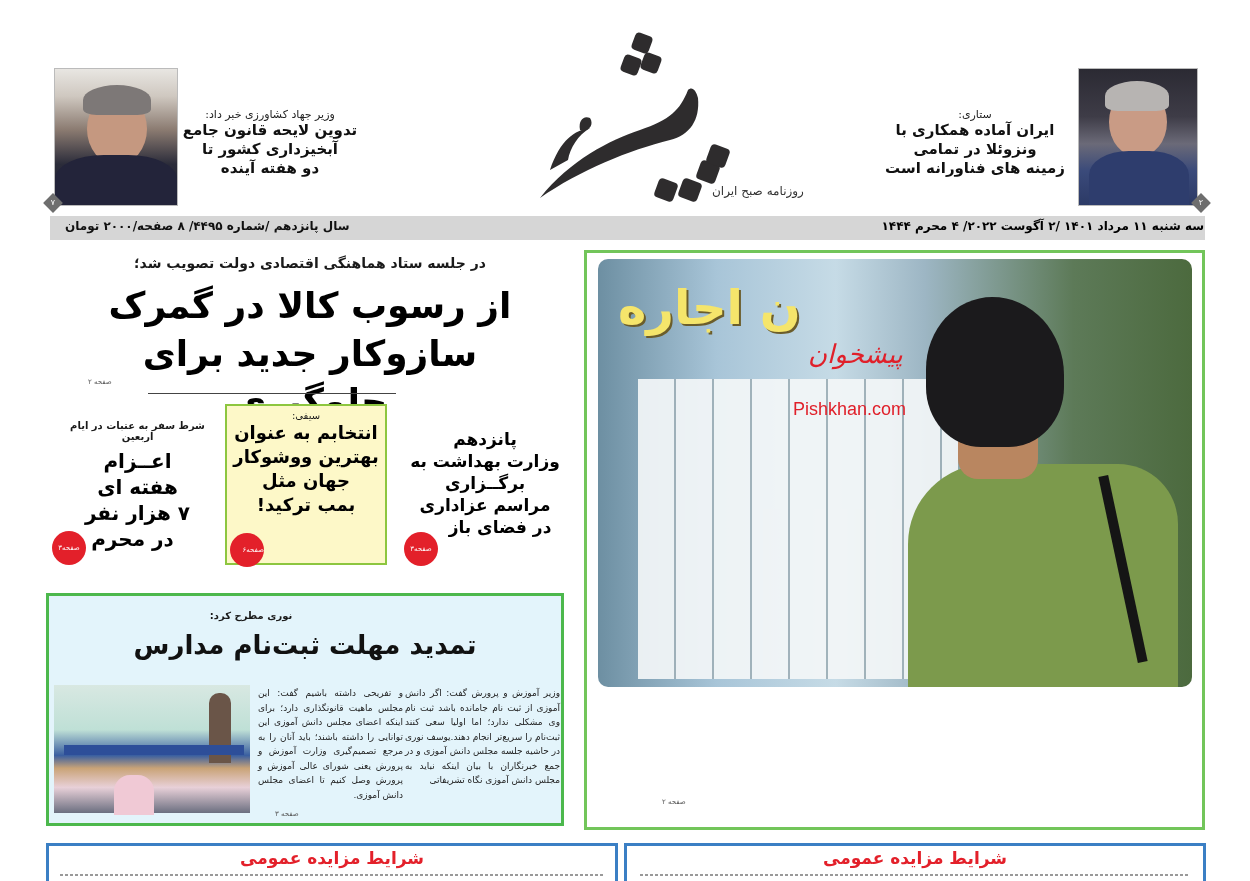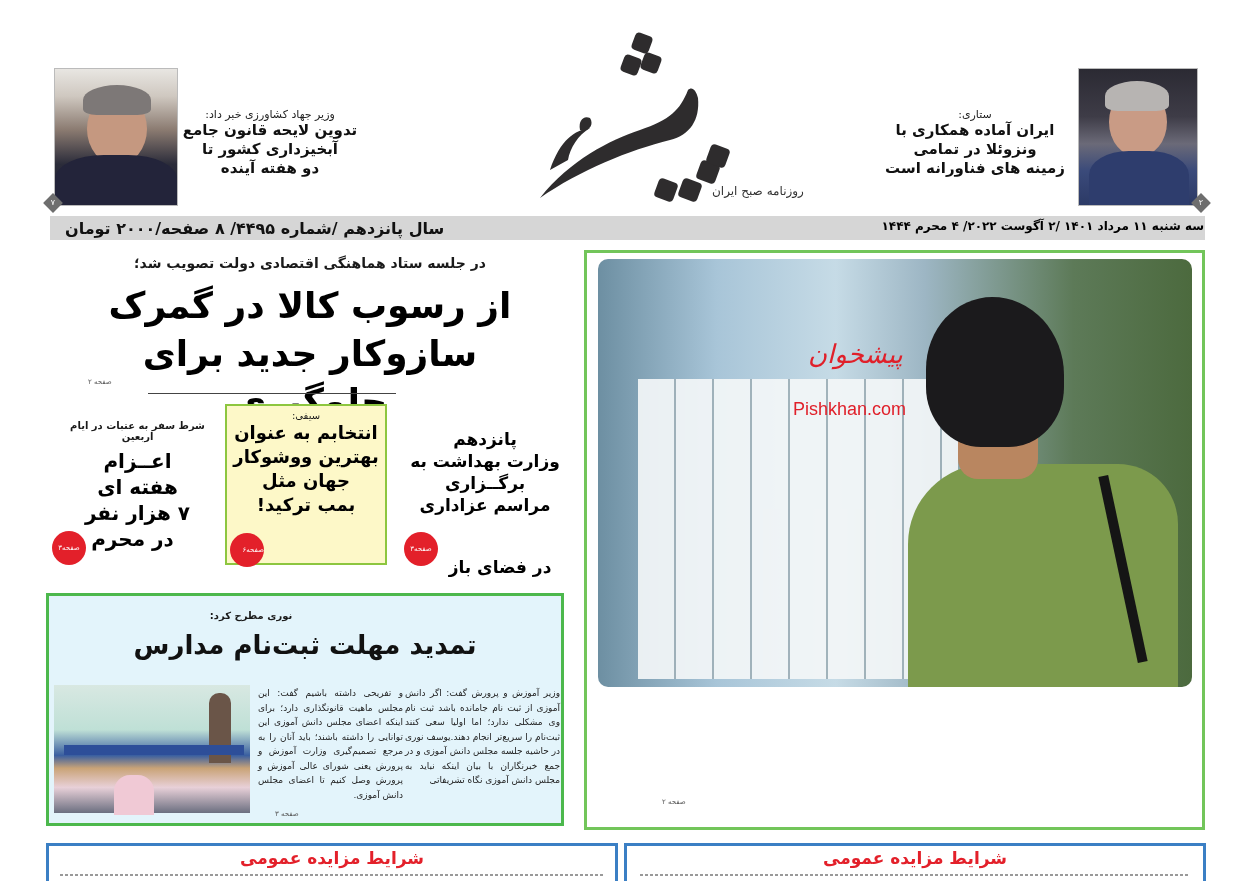--- a/index.html
+++ b/index.html
@@ -35,21 +35,21 @@
   }
   .num-badge span { display:block; transform:rotate(-45deg); }
 
   .side-story { direction:rtl; text-align:center; }
   .kicker-sm { font-size:11px; color:#222; }
   .side-title { font-size:15px; font-weight:bold; line-height:19px; color:#111; }
 
   
   .infobar { left:50px; top:216px; width:1155px; height:24px; background:#d6d6d6; }
   .info-right { right:46px; top:219px; font-size:12px; font-weight:bold; direction:rtl; color:#000000; }
-  .info-left { left:65px; top:219px; font-size:16px; font-weight:bold; direction:rtl; color:#111; }
+  .info-left { left:65px; top:219px; font-size:12px; font-weight:bold; direction:rtl; color:#111; }
 
   
   .lead-kicker { left:60px; top:255px; width:500px; font-size:14px; font-weight:bold; }
   .lead-title { left:60px; top:282px; width:500px; font-size:36px; font-weight:bold; line-height:48px; color:#000; }
   .page-ref { font-size:7px; color:#555; direction:rtl; }
   .lead-rule { left:148px; top:393px; width:248px; height:1px; background:#444; }
 
   
   .mini-kicker { font-size:10px; font-weight:bold; }
   .mini-title { font-size:20px; font-weight:bold; line-height:26px; color:#000; }
@@ -168,38 +168,39 @@
   <div class="mini-title" style="font-size:18px;line-height:24px;">جهان مثل</div>
   <div class="mini-title" style="font-size:18px;line-height:24px;">بمب ترکید!</div>
 </div>
 <div class="red-dot" style="left:230px;top:533px;text-align:right;">صفحه۶</div>
 
 <div class="abs rtl" style="left:400px;top:428px;width:170px;">
   <div class="mini-title" style="font-size:17px;line-height:22px;">پانزدهم</div>
   <div class="mini-title" style="font-size:17px;line-height:22px;">وزارت بهداشت به</div>
   <div class="mini-title" style="font-size:17px;line-height:22px;">برگــزاری</div>
   <div class="mini-title" style="font-size:17px;line-height:22px;">مراسم عزاداری</div>
-  <div class="mini-title" style="font-size:17px;line-height:22px;padding-left:30px;margin-top:40px;">در فضای باز</div>
+  <div class="mini-title" style="font-size:17px;line-height:22px;padding-left:30px;">در فضای باز</div>
 </div>
 <div class="red-dot" style="left:404px;top:532px;">صفحه۳</div>
 
 <div class="abs school-box"></div>
 <div class="abs rtl school-kicker">نوری مطرح کرد:</div>
 <div class="abs rtl school-title">تمدید مهلت ثبت‌نام مدارس</div>
 <div class="abs school-photo">
   <div style="position:absolute;left:155px;top:8px;width:22px;height:70px;background:#6a5548;border-radius:10px 10px 0 0;"></div>
   <div style="position:absolute;left:10px;top:60px;width:180px;height:10px;background:#2d4e99;"></div>
   <div style="position:absolute;left:60px;top:90px;width:40px;height:40px;background:#f0c9d5;border-radius:40% 40% 0 0;"></div>
 </div>
 <div class="abs col-text" style="left:405px;top:686px;width:155px;">وزیر آموزش و پرورش گفت: اگر دانش آموزی از ثبت نام جامانده باشد ثبت نام وی مشکلی ندارد؛ اما اولیا سعی کنند ثبت‌نام را سریع‌تر انجام دهند.یوسف نوری در حاشیه جلسه مجلس دانش آموزی و در جمع خبرنگاران با بیان اینکه نباید به مجلس دانش آموزی نگاه تشریفاتی</div>
 <div class="abs col-text" style="left:258px;top:686px;width:145px;">و تفریحی داشته باشیم گفت: این مجلس ماهیت قانونگذاری دارد؛ برای اینکه اعضای مجلس دانش آموزی این توانایی را داشته باشند؛ باید آنان را به مرجع تصمیم‌گیری وزارت آموزش و پرورش یعنی شورای عالی آموزش و پرورش وصل کنیم تا اعضای مجلس دانش آموزی.</div>
 <div class="abs page-ref" style="left:275px;top:810px;">صفحه ۳</div>
 
 <div class="abs feature-box"></div>
 <div class="abs feature-photo">
+  <div class="sign-text" style="left:20px;top:20px;">ن اجاره</div>
   <div class="papers"></div>
   <div class="man-shirt"></div>
   <div class="man-neck"></div>
   <div class="man-head"></div>
   <div class="strap"></div>
   <div class="watermark-fa">پیشخوان</div>
   <div class="watermark-en">Pishkhan.com</div>
 </div>
 <div class="abs rtl feature-title">
 </div>

